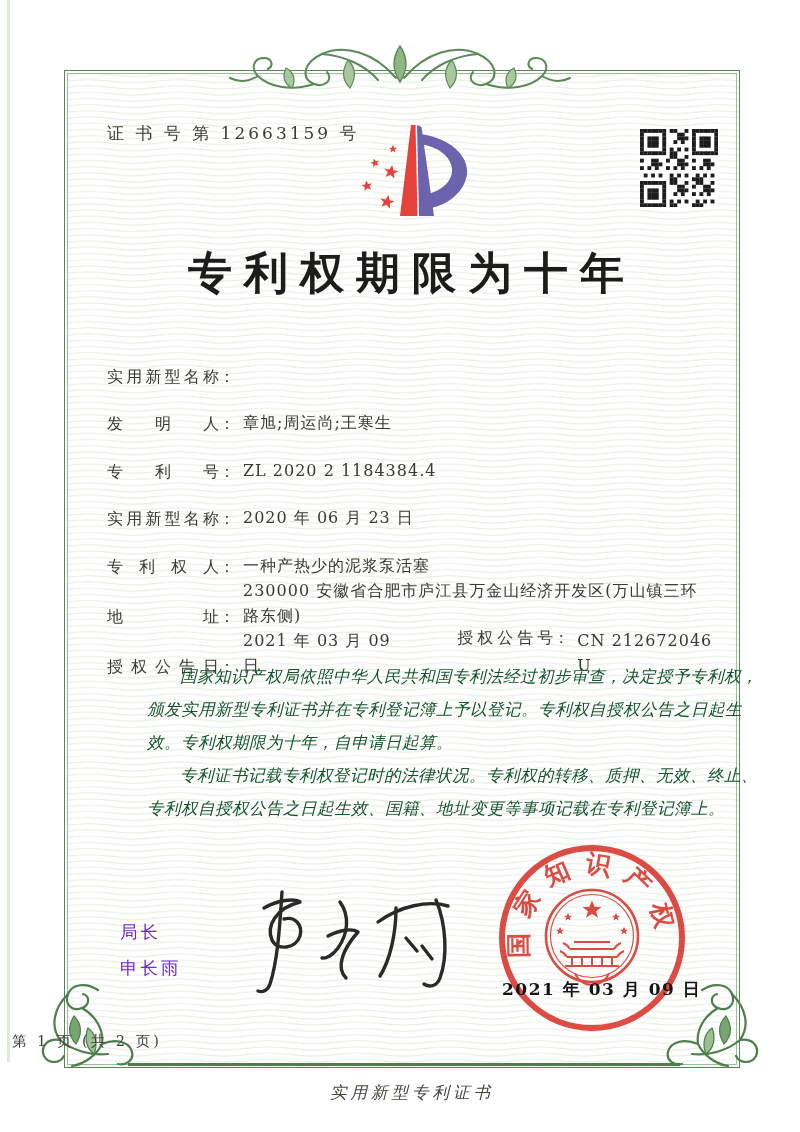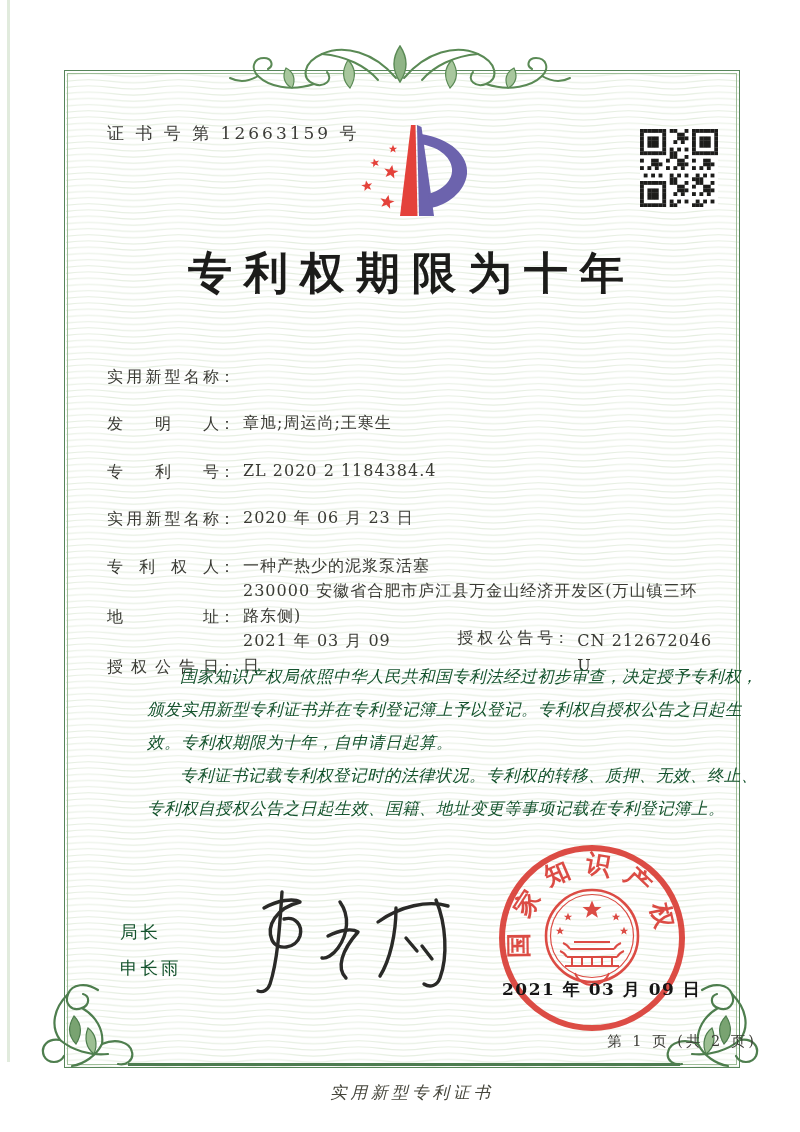--- a/index.html
+++ b/index.html
@@ -29,25 +29,25 @@
   .row{display:flex;align-items:flex-end;min-height:47.5px;font-size:16px;color:#3a3a34;}
   .flabel{display:inline-block;width:112px;text-align:justify;text-align-last:justify;flex:none;}
   .fcolon{flex:none;margin-right:8px;}
   .fvalue{letter-spacing:1px;line-height:25px;max-width:470px;}
   .g2{margin-left:52px;display:flex;}
   .g2 .flabel{width:96px;}
   .paras{left:95px;top:660px;width:614px;font-size:16.5px;font-style:italic;
          color:#14532d;line-height:2.0;margin-left:40px;}
   .paras p{margin:0;text-indent:2em;letter-spacing:.5px;}
   .signer{left:108px;top:914px;font-family:"DejaVu Sans","Liberation Sans",sans-serif;
-          font-size:17.5px;letter-spacing:3px;color:#14532d;line-height:36px;}
+          font-size:17.5px;letter-spacing:3px;color:#6d28d9;line-height:36px;}
   .signature{left:208px;top:878px;}
   .seal{left:478px;top:838px;}
   .seal-date{left:490px;top:978px;font-size:17px;font-weight:700;letter-spacing:1.5px;color:#151515;z-index:4;}
-  .page-num{left:0;top:1032px;width:745px;text-align:right;font-size:14.5px;letter-spacing:3px;color:#3e3e38;}
+  .page-num{left:0;top:1032px;width:745px;text-align:left;font-size:14.5px;letter-spacing:3px;color:#3e3e38;}
   .back-note{left:0;top:1082px;width:800px;text-align:center;font-size:16.5px;font-style:italic;
              letter-spacing:4px;color:#46463c;}
 </style>
 </head>
 <body>
 
 <div class="abs edge-line"></div>
 
 <svg class="abs waves" width="673" height="995">
   <defs>

